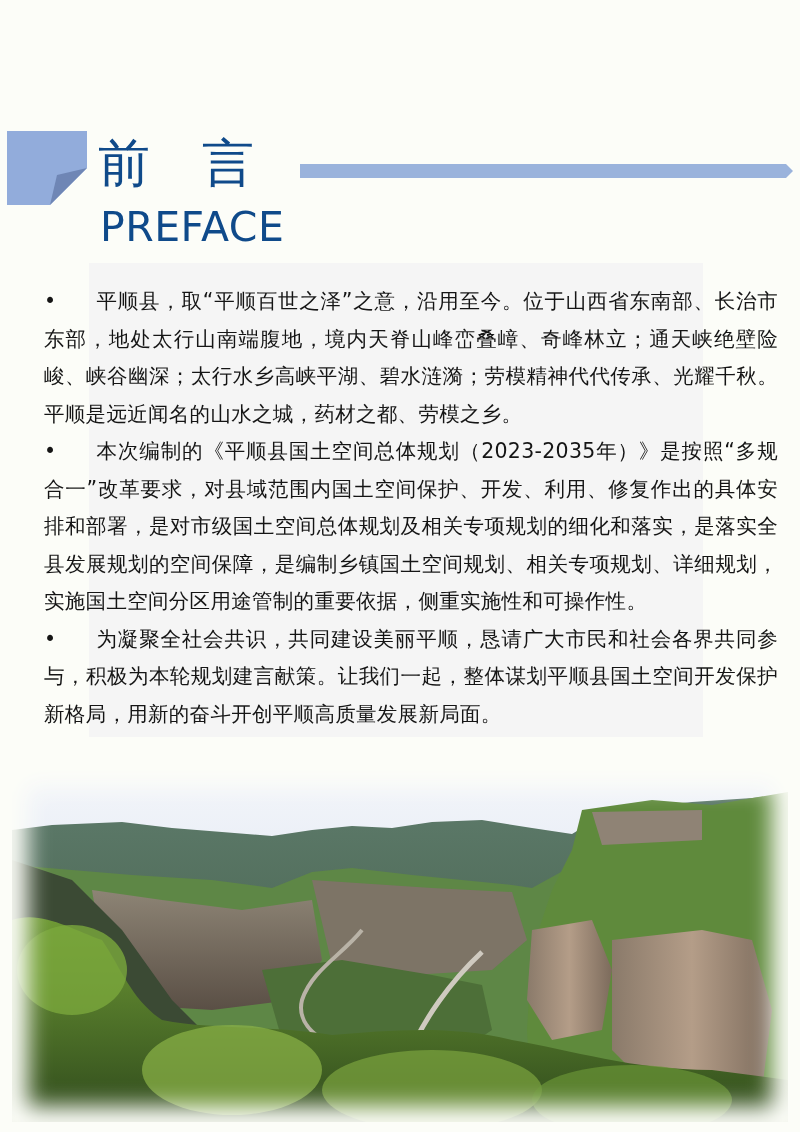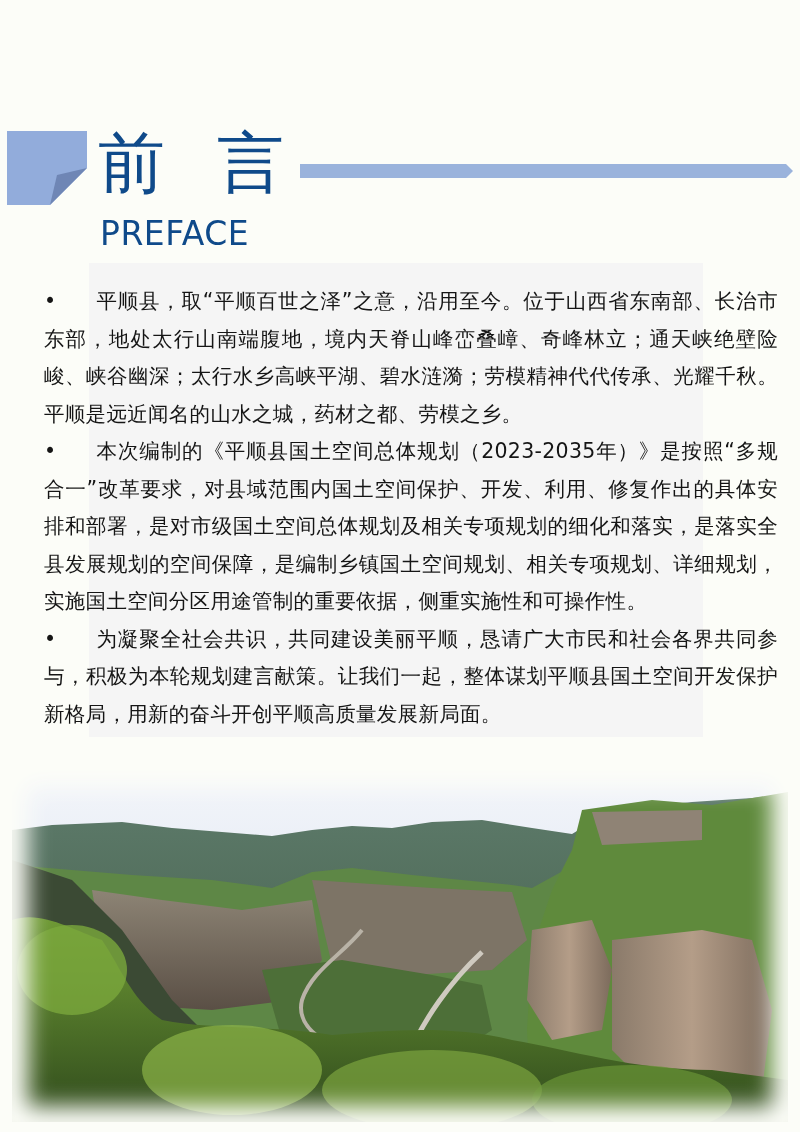--- a/index.html
+++ b/index.html
@@ -5,27 +5,27 @@
     html, body { margin: 0; padding: 0; }
     body {
       width: 800px; height: 1132px; position: relative; overflow: hidden;
       background: #fcfdf8;
       font-family: "DejaVu Sans", "Liberation Sans", sans-serif;
       color: #111;
     }
     .note { position: absolute; left: 7px; top: 131px; width: 80px; height: 74px; }
     .title-cn {
       position: absolute; left: 98px; top: 118px;
-      font-size: 67px; line-height: 90px; color: #0f4a8a; letter-spacing: 52px;
+      font-size: 52px; line-height: 90px; color: #0f4a8a; letter-spacing: 52px;
       font-family: "DejaVu Sans", sans-serif; font-weight: normal; text-align: right;
     }
     .title-en {
       position: absolute; left: 100px; top: 202px;
-      font-size: 33px; line-height: 50px; color: #0f4a8a;
-      font-family: "DejaVu Sans", sans-serif; letter-spacing: 0.5px; margin-top: 7px;
+      font-size: 41px; line-height: 50px; color: #0f4a8a;
+      font-family: "DejaVu Sans", sans-serif; letter-spacing: 0.5px;
     }
     .rule { position: absolute; left: 300px; top: 163px; width: 494px; height: 16px; }
     .panel {
       position: absolute; left: 89px; top: 263px; width: 614px; height: 474px;
       background: #f5f5f5;
     }
     .content {
       position: absolute; left: 44px; top: 283px; width: 734px;
       font-size: 20.5px; line-height: 37.5px; color: #151515;
       letter-spacing: 0.3px;

